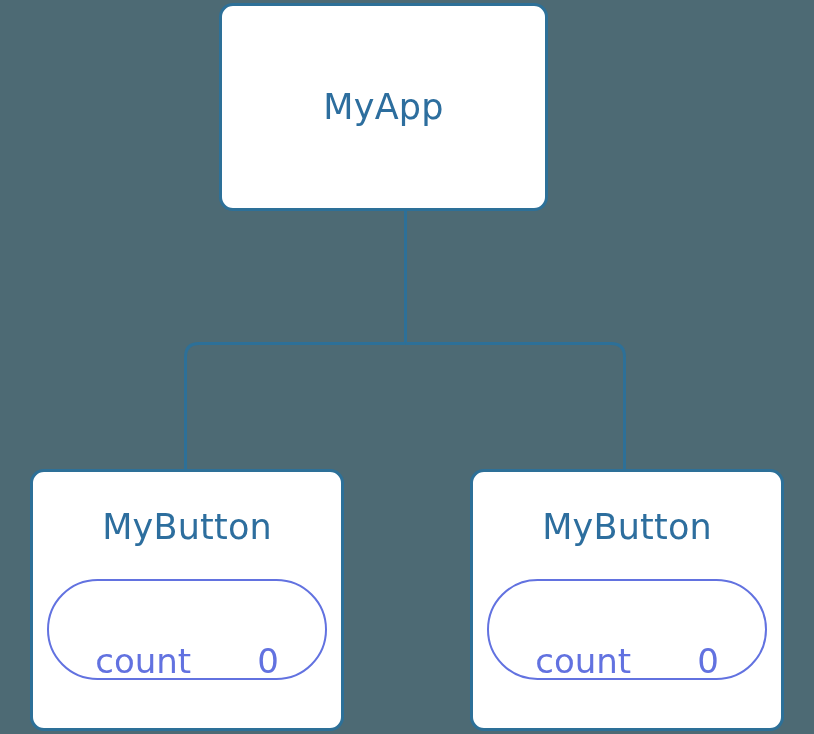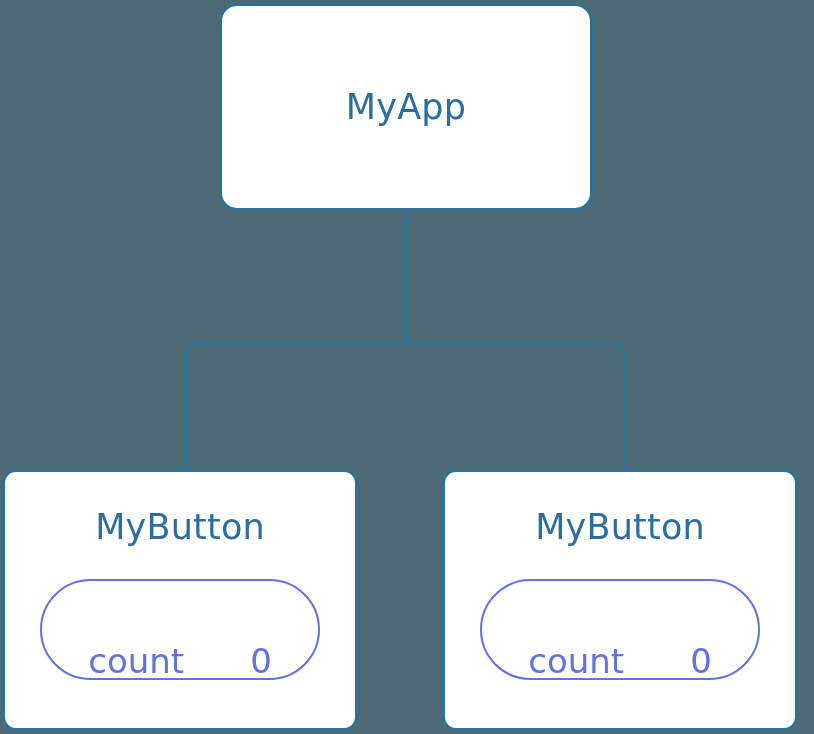--- a/index.html
+++ b/index.html
@@ -47,31 +47,31 @@
     border-radius: 14px;
     box-sizing: border-box;
     display: flex;
     flex-direction: column;
     align-items: center;
   }
 
   .node-root {
     left: 219px;
     top: 3px;
-    width: 374px;
+    width: 329px;
     height: 208px;
     justify-content: center;
-    border-radius: 18px;
   }
 
   .node-child {
     top: 469px;
-    width: 356px;
+    width: 314px;
     height: 262px;
     padding-top: 38px;
+    margin-left: 28px;
   }
   .node-child-left  { left: 2px; }
   .node-child-right { left: 442px; }
 
   .node-title {
     color: #2d6e9e;
     font-size: 35px;
     line-height: 1;
     letter-spacing: 0.2px;
     white-space: nowrap;

